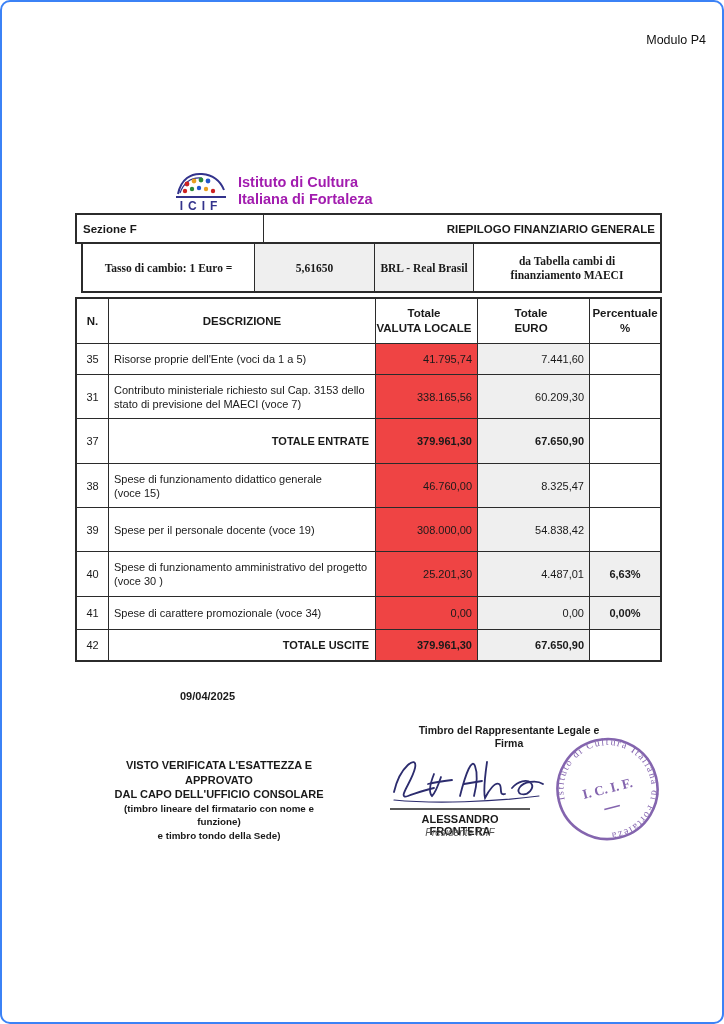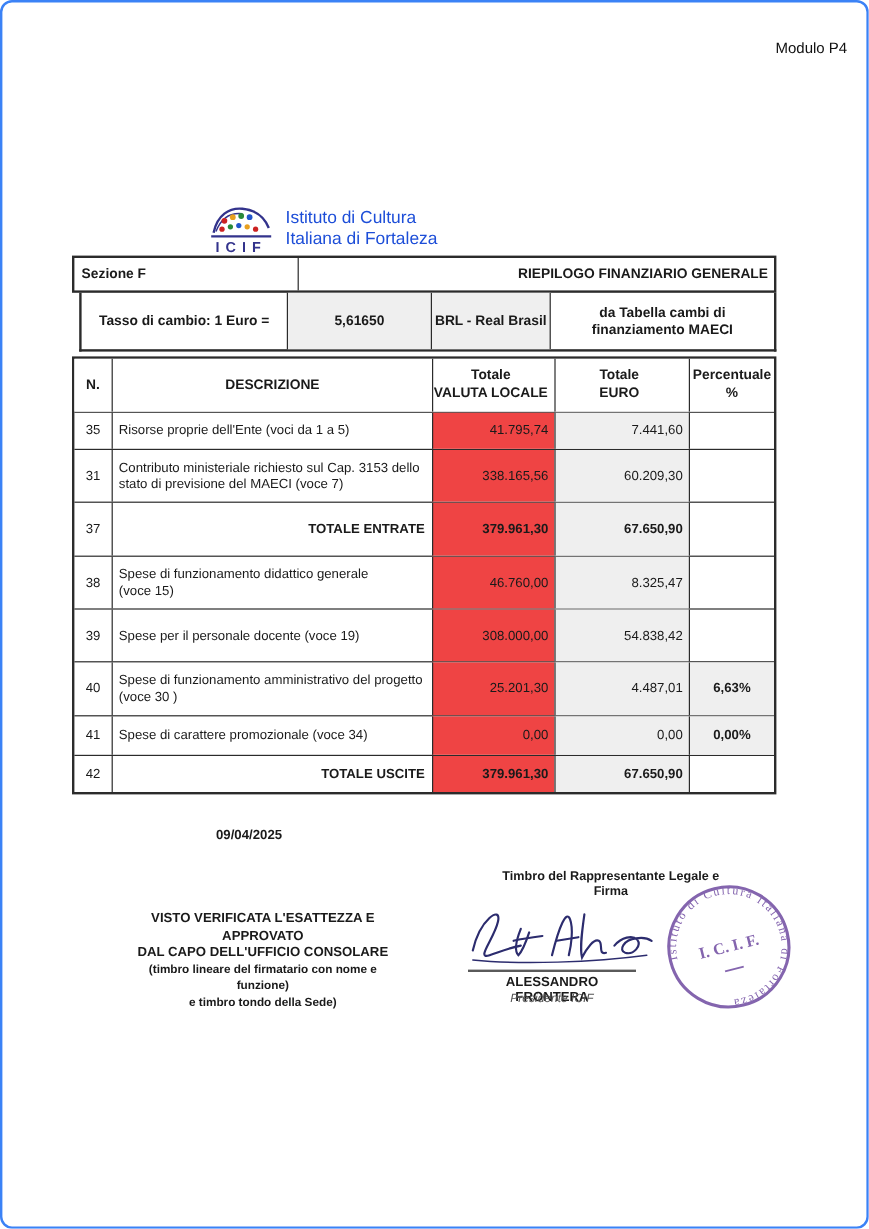--- a/index.html
+++ b/index.html
@@ -4,27 +4,27 @@
 <style>
   html,body{margin:0;padding:0;background:#fff;}
   .page{
     position:relative;width:724px;height:1024px;box-sizing:border-box;
     background:#ffffff;border:2px solid #3b82f6;border-radius:10px;overflow:hidden;
     font-family:"Liberation Sans","DejaVu Sans",sans-serif;color:#1a1a1a;
   }
   .module-label{position:absolute;top:31px;right:16px;font-size:12.5px;color:#111;}
   
   .logo{position:absolute;left:172px;top:167px;display:flex;align-items:flex-start;gap:10px;}
-  .logo-name{font-size:14.5px;font-weight:normal;color:#1d4ed8;line-height:17px;padding-top:5px;}
-  
-  .tbl-wrap{position:absolute;left:58px;top:211px;width:587px;font-size:11px;}
+  .logo-name{font-size:14.5px;font-weight:bold;color:#a21caf;line-height:17px;padding-top:5px;}
+  
+  .tbl-wrap{position:absolute;left:73px;top:211px;width:587px;font-size:11px;}
   .sez-row{display:flex;border:2px solid #2b2b2b;height:31px;box-sizing:border-box;}
   .sez-cell1{width:180px;border-right:1.5px solid #2b2b2b;display:flex;align-items:center;padding-left:6px;font-weight:bold;font-size:11.5px;}
   .sez-cell2{flex:1;display:flex;align-items:center;justify-content:flex-end;padding-right:5px;font-weight:bold;font-size:11.5px;}
-  .tasso-row{display:flex;border:2px solid #2b2b2b;border-top:none;height:49px;box-sizing:border-box;margin-left:6px;}
+  .tasso-row{display:flex;border:2px solid #2b2b2b;border-top:none;height:49px;box-sizing:border-box;margin-left:6px;font-family:Liberation Serif, serif;}
   .tasso-cell{display:flex;align-items:center;justify-content:center;text-align:center;font-weight:bold;box-sizing:border-box;font-size:11.5px;}
   .tc-label{width:172px;border-right:1.5px solid #2b2b2b;}
   .tc-rate{width:120px;border-right:1.5px solid #2b2b2b;background:#efefef;}
   .tc-cur{width:99px;border-right:1.5px solid #2b2b2b;background:#efefef;}
   .tc-src{flex:1;padding:0 14px;line-height:14px;}
   .main-tbl{border:2px solid #2b2b2b;margin-top:4px;}
   .trow{display:flex;border-top:1.5px solid #2b2b2b;box-sizing:border-box;}
   .trow:first-child{border-top:none;}
   .cell{box-sizing:border-box;border-left:1.5px solid #2b2b2b;display:flex;align-items:center;}
   .cell:first-child{border-left:none;}

